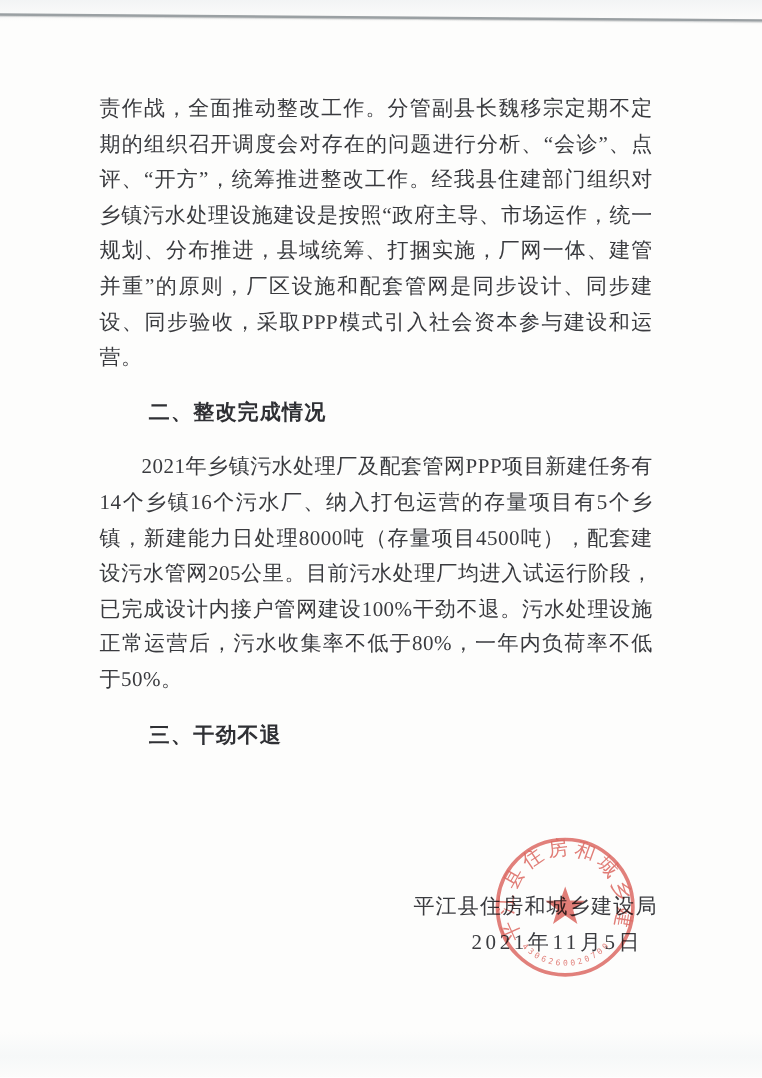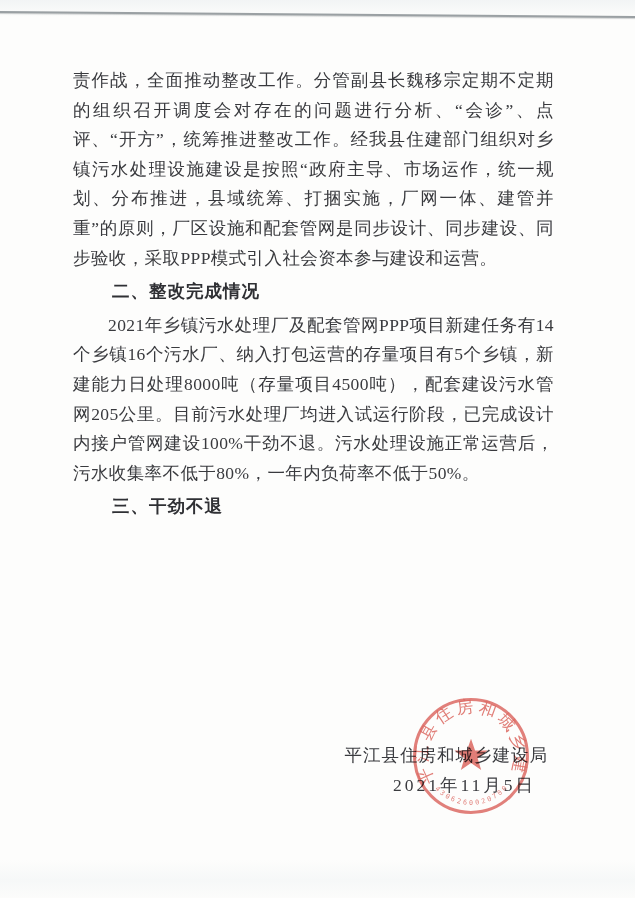--- a/index.html
+++ b/index.html
@@ -32,27 +32,27 @@
     left: 73px;
     top: 66px;
     width: 481px;
     font-size: 17.5px;
     line-height: 29.6px;
     color: #393a3e;
     text-align: justify;
     letter-spacing: 0.4px;
   }
   .doc-body p {
-    margin: 0;
+    margin: 10px;
   }
   .doc-body p.indent {
     text-indent: 2em;
   }
   .doc-body h2.section-heading {
-    margin: 4px;
+    margin: 16px;
     font-size: 17.5px;
     line-height: 29.6px;
     font-weight: 700;
     color: #2f3034;
     text-indent: 2em;
     font-family: Liberation Serif, serif;
     letter-spacing: 1px;
   }
   .signature-block {
     position: absolute;

